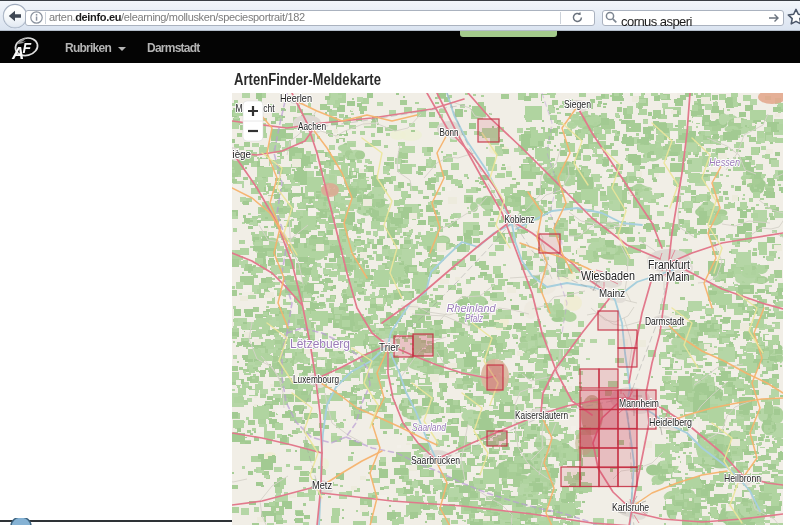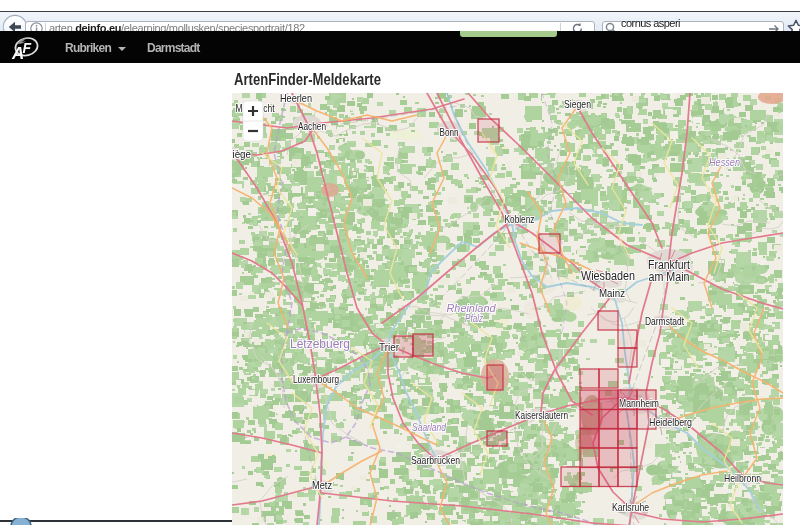--- a/index.html
+++ b/index.html
@@ -1,29 +1,29 @@
 <!DOCTYPE html>
 <html><head><meta charset="utf-8">
 <style>
 * { margin:0; padding:0; box-sizing:border-box; }
 html,body { width:800px; height:525px; overflow:hidden; background:#fff;
   font-family:"Liberation Sans", sans-serif; }
 .chrome { position:absolute; left:0; top:0; width:800px; height:31px;
   background:linear-gradient(#f2f6fb,#dae3f0); border-top:1px solid #3a3f46;
-  border-bottom:1px solid #b4bdca;margin-top:11px; }
+  border-bottom:1px solid #b4bdca; }
 .field { position:absolute; top:8.5px; height:16px; background:#fff;
   border:1px solid #aab2bf; border-radius:3px; }
 .urlbar { left:25px; width:570px; }
 .urltext { position:absolute; left:49px; top:10px; font-size:11px; color:#7b7b7b;
   white-space:nowrap; letter-spacing:-0.33px; }
 .urltext b { color:#1c1c1c; font-weight:700; }
 .sep1 { position:absolute; left:45px; top:11px; width:1px; height:12px; background:#ccd2da; }
 .sep2 { position:absolute; left:560px; top:11px; width:1px; height:12px; background:#ccd2da; }
 .search { left:602px; width:182px; }
-.searchtext { position:absolute; left:621px; top:5px; font-size:11px; color:#1c1c1c; letter-spacing:-0.55px; }
+.searchtext { position:absolute; left:621px; top:13px; font-size:13px; color:#1c1c1c; letter-spacing:-0.55px; }
 .nav { position:absolute; left:0; top:31px; width:800px; height:32px; background:#040404; }
 .navitem { position:absolute; top:10px; font-size:12px; font-weight:bold; color:#b4b4b4; letter-spacing:-0.75px; }
 .caret { position:absolute; left:118px; top:16px; width:0; height:0;
   border-left:4px solid transparent; border-right:4px solid transparent;
   border-top:4px solid #b4b4b4; }
 .greentab { position:absolute; left:460px; top:31px; width:97px; height:6px;
   background:#a4cb8c; border-radius:0 0 3px 3px; }
 h1 { position:absolute; left:234px; top:70px; font-size:17px; font-weight:bold;
   color:#2b2b2b; transform:scaleX(0.77); transform-origin:0 50%; white-space:nowrap; }
 .map { position:absolute; left:232px; top:93px; width:551px; height:432px; overflow:hidden; }

